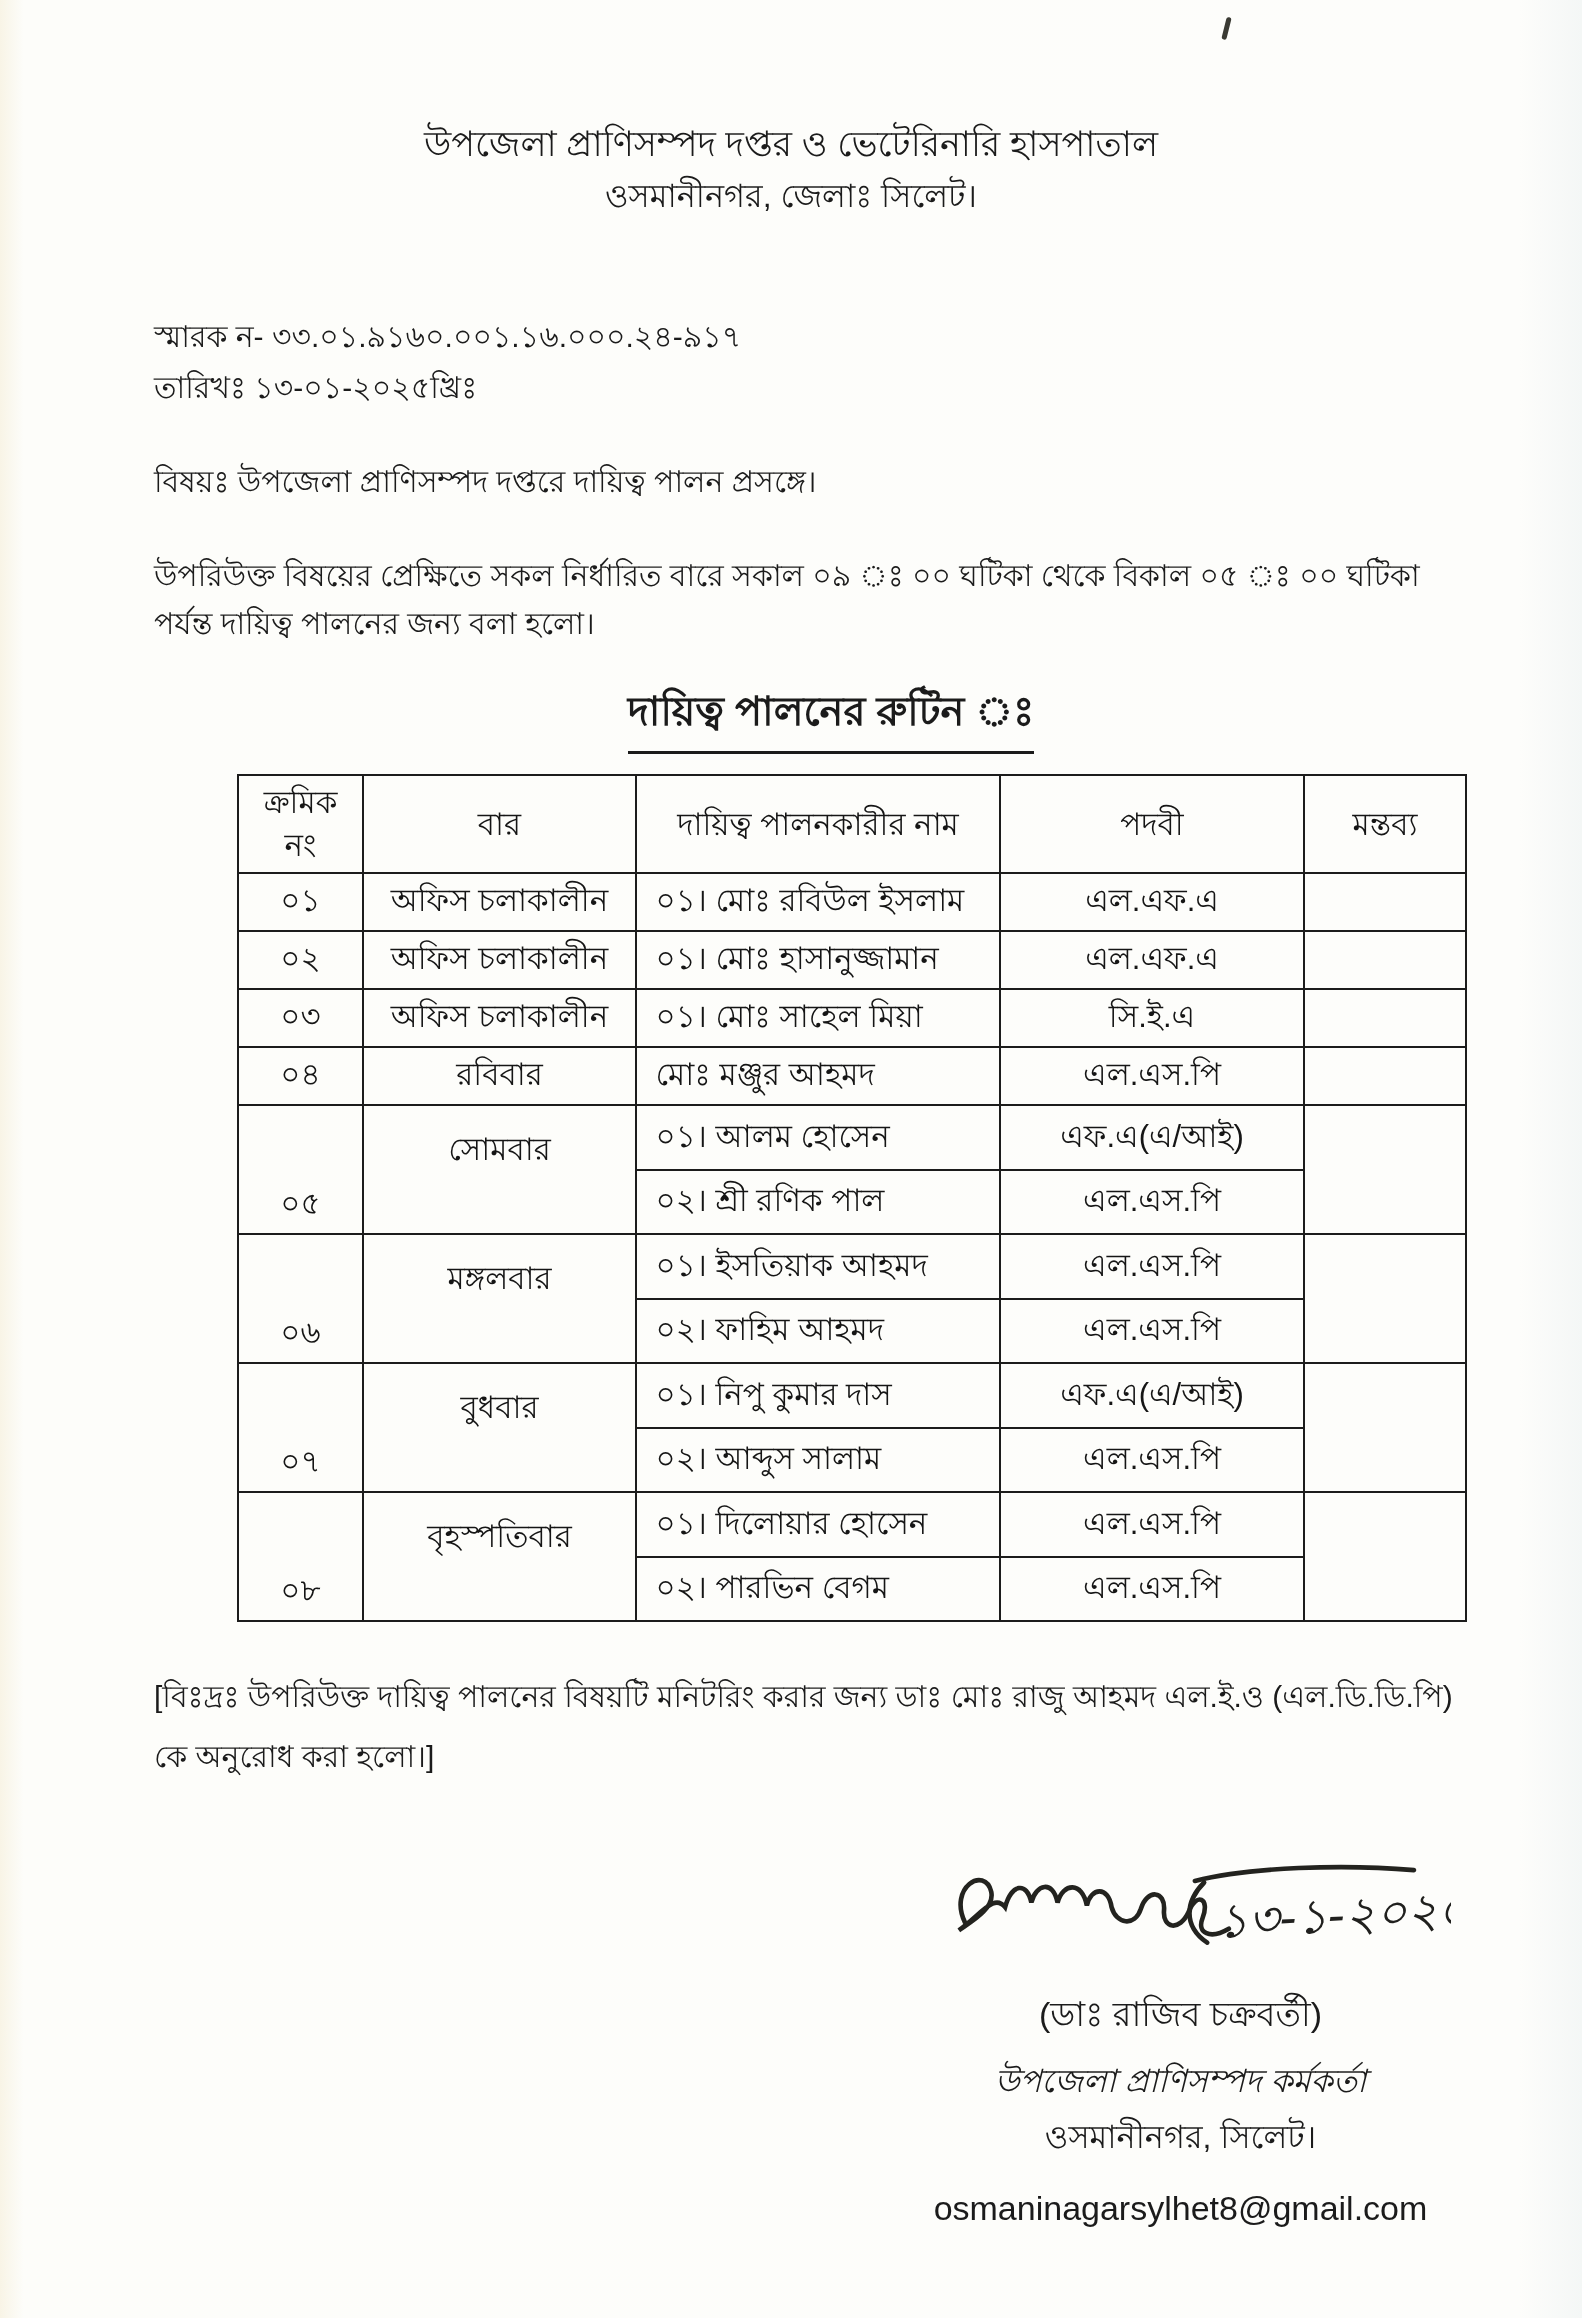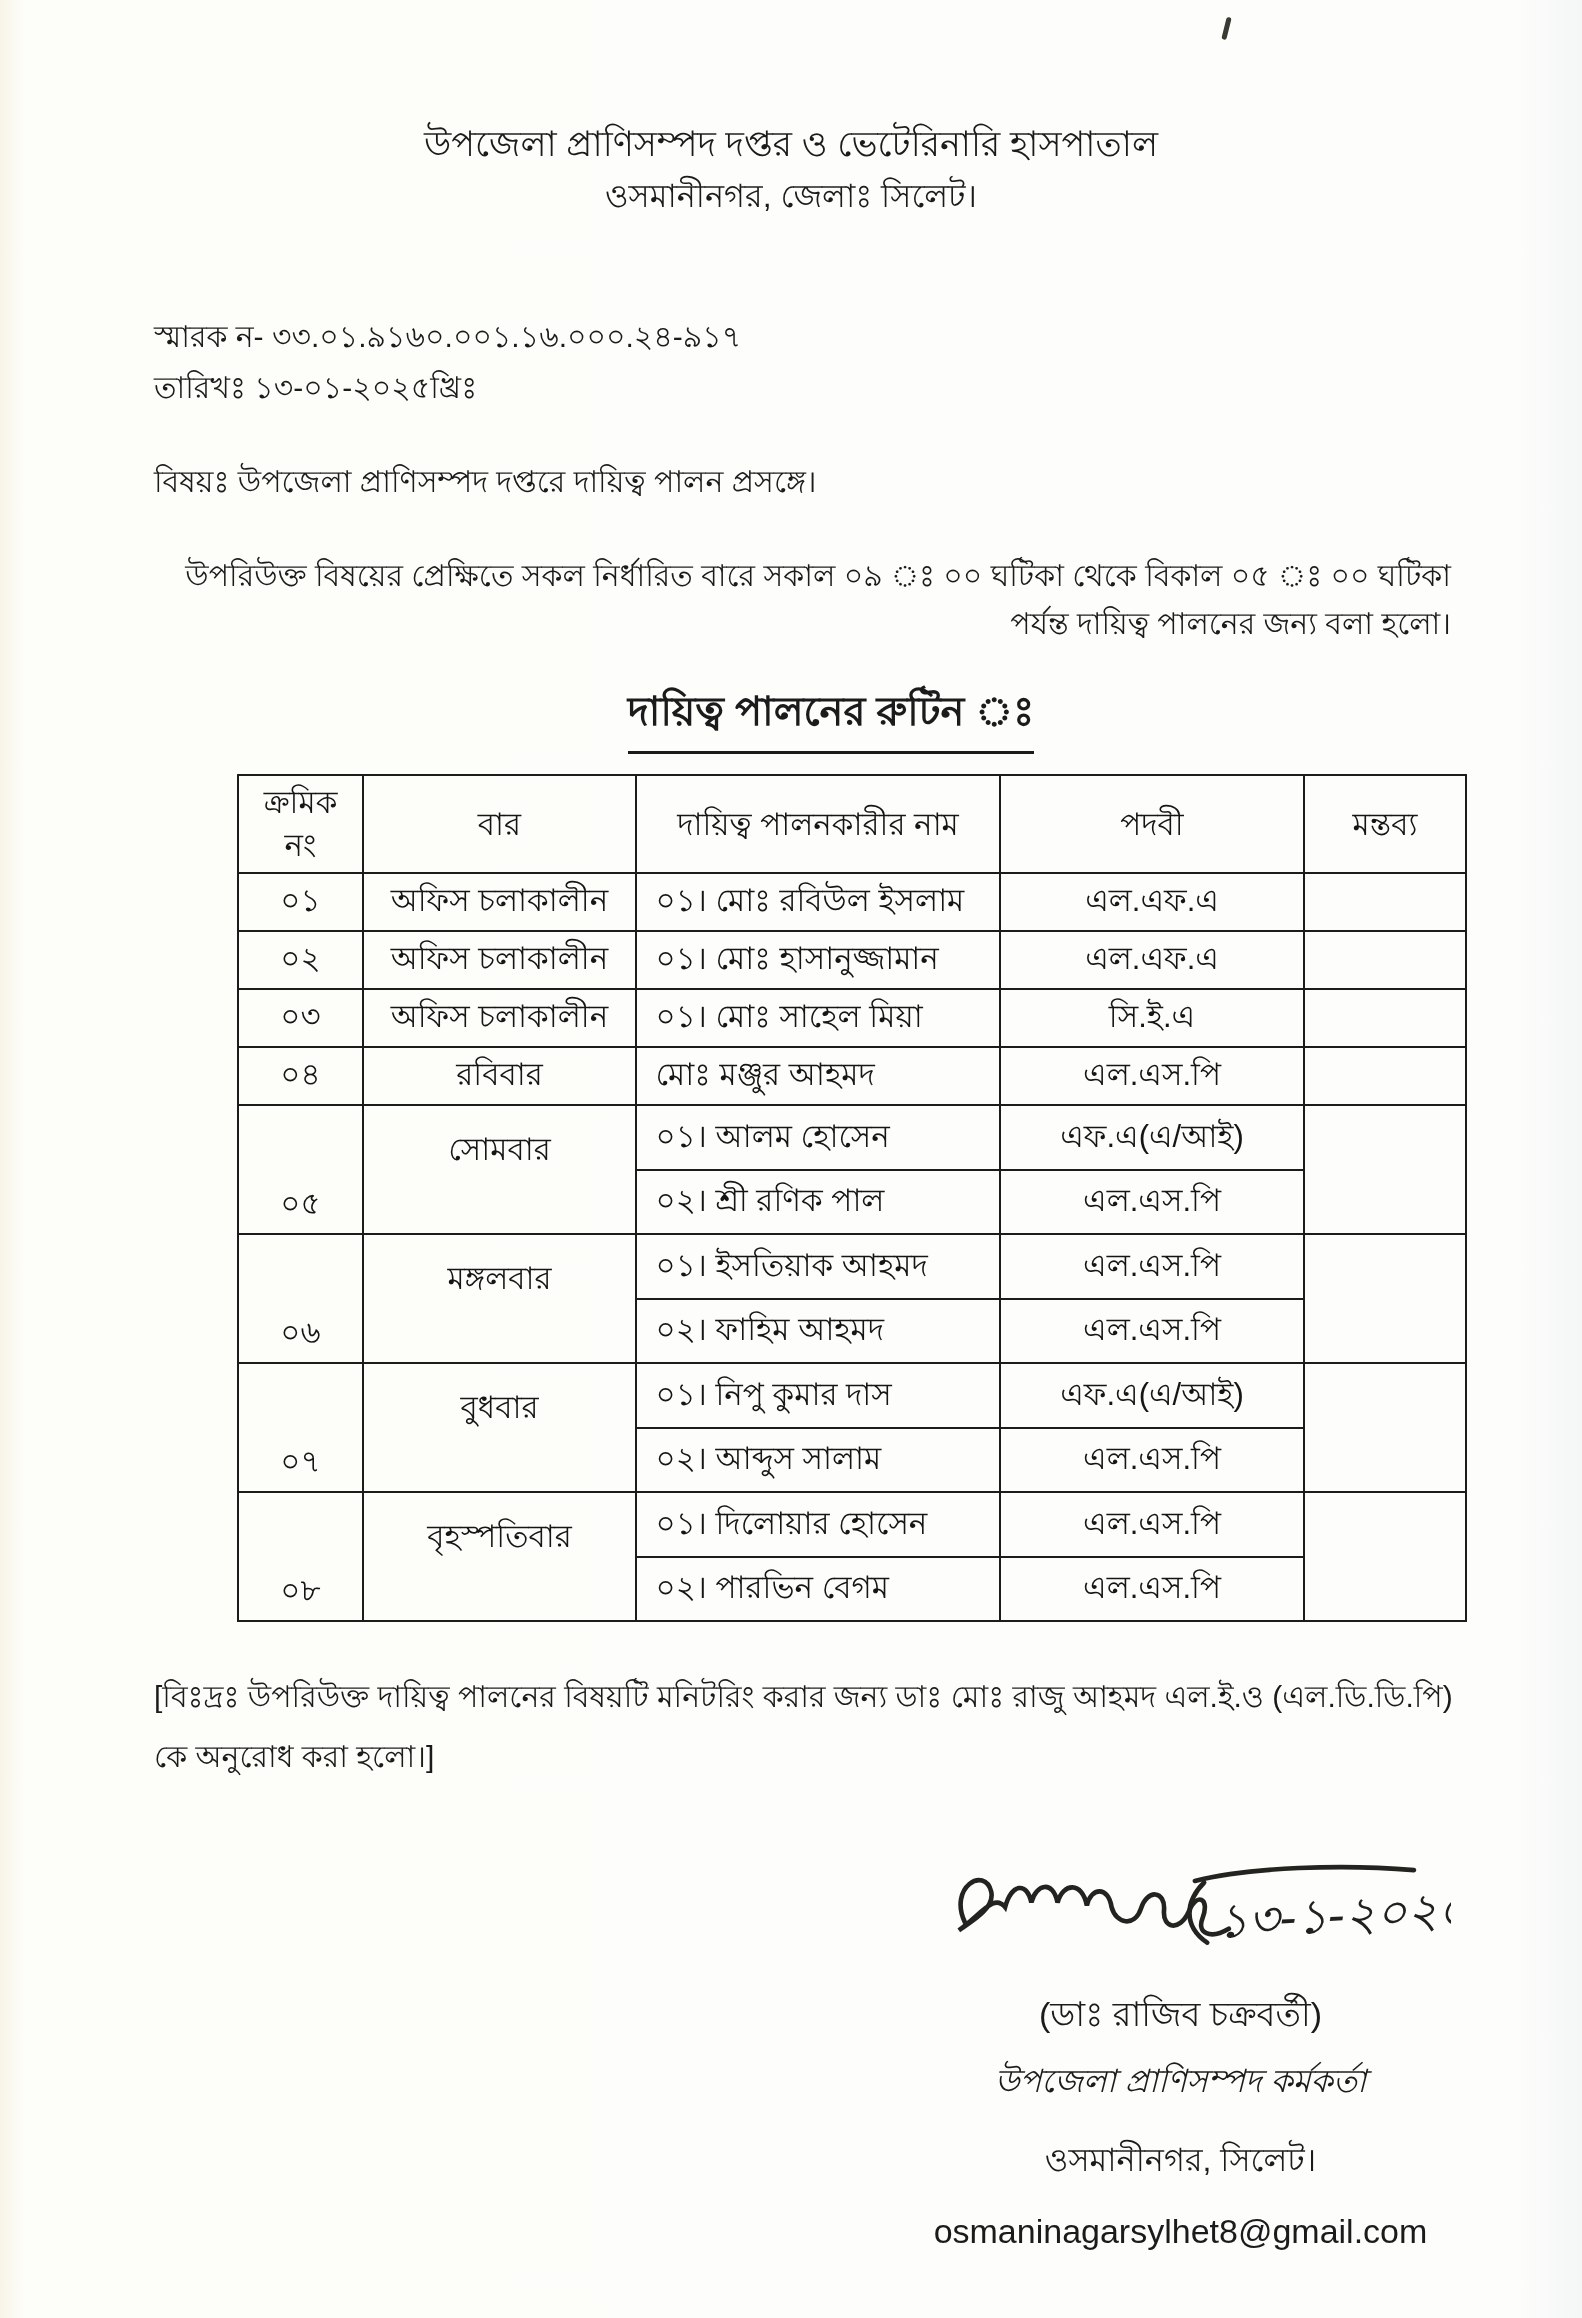--- a/index.html
+++ b/index.html
@@ -21,21 +21,21 @@
   }
   .doc-header{padding-top:116px;text-align:center;line-height:1.58;}
   .doc-header .h1{font-size:35px;}
   .doc-header .h2{font-size:35px;}
   .doc-header .h3{font-size:32px;}
   .memo-row{
     display:flex;justify-content:space-between;align-items:baseline;
     margin:91px 147px 0 154px;font-size:30px;flex-direction:column;
   }
   .subject-line{margin:43px 154px 0 154px;font-size:30px;}
-  .body-text{margin:43px 131px 0 154px;font-size:30px;line-height:1.6;text-align:right;}
+  .body-text{margin:43px 131px 0 154px;font-size:30px;line-height:1.6;text-align:left;}
   .table-title-wrap{margin-top:32px;text-align:center;}
   .table-title{
     position:relative;left:40px;display:inline-block;
     font-size:40px;font-weight:bold;
     border-bottom:3.1px solid #1b1b1b;padding-bottom:4.6px;
   }
   table.routine{
     margin:20px 0 0 237px;width:1228px;
     border-collapse:collapse;table-layout:fixed;
     font-size:31px;color:#151515;
@@ -52,21 +52,21 @@
   table.routine td.day-merged{padding-bottom:37px;border-radius:9px;}
   .note-text{margin:45px 123px 0 154px;font-size:30px;line-height:2.0;}
   .sig-wrap{width:617px;margin:49px 93px 0 auto;text-align:center;}
   .sig-art{display:block;margin:0 auto;}
   .sig-date-text{
     font-size:62px;font-style:italic;
     font-family:"DejaVu Sans",sans-serif;fill:#20201e;
   }
   .sig-name{font-size:34px;margin-top:4.6px;}
   .sig-title{font-size:32px;margin-top:10.8px;font-style:italic;}
-  .sig-loc{font-size:32px;margin-top:25px;}
+  .sig-loc{font-size:32px;margin-top:2px;}
   .sig-email{font-size:34px;margin-top:23px;font-family:Liberation Sans, sans-serif;}
 </style>
 </head>
 <body>
 
 <div class="page">
 
   <div class="ink-mark"></div>
 
   <div class="doc-header">

